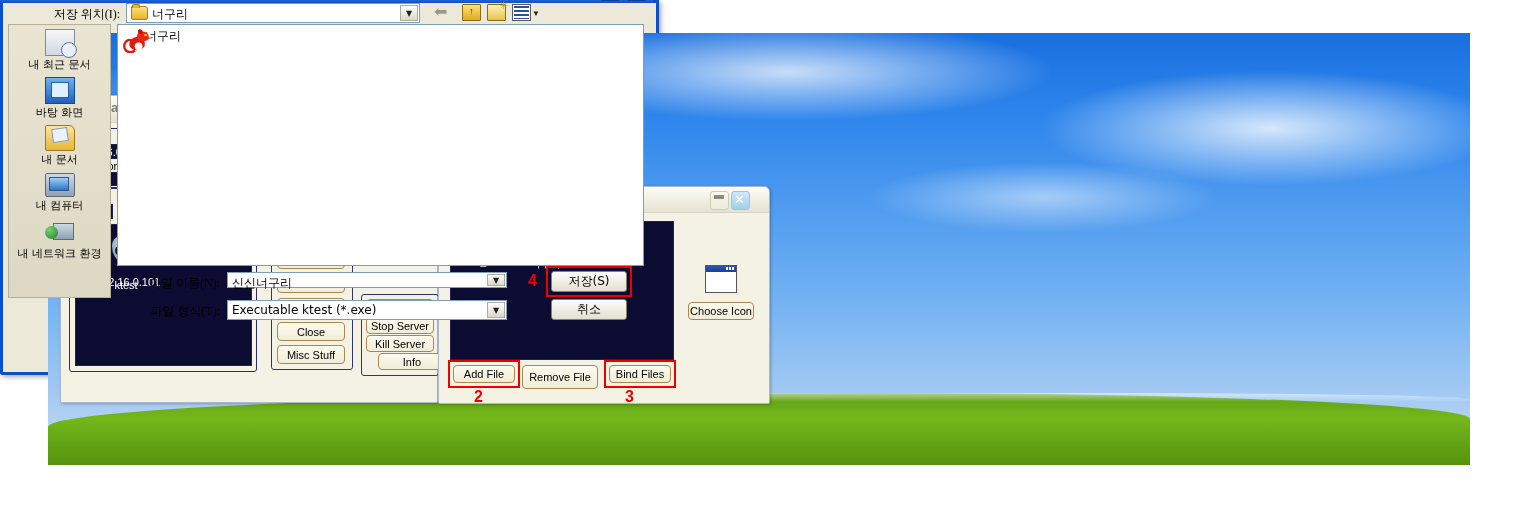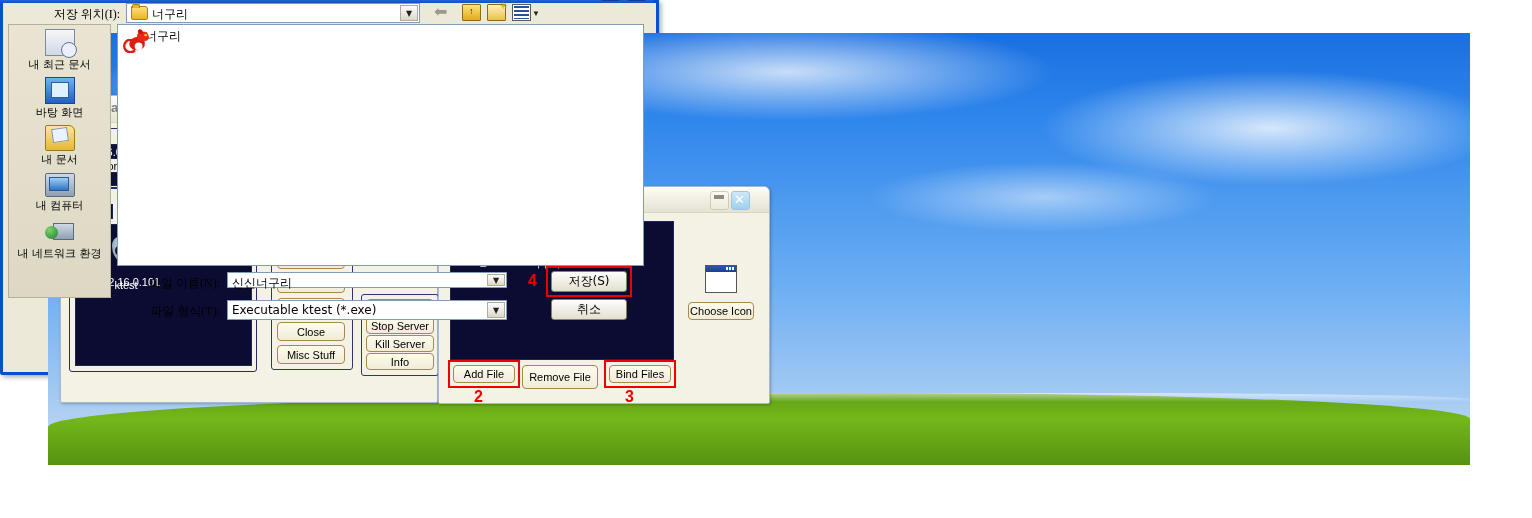--- a/index.html
+++ b/index.html
@@ -197,21 +197,21 @@
     <div class="btn" style="left:5px;top:77px;width:68px;height:19px">Fun Stuff</div>
     <div class="btn" style="left:5px;top:101px;width:68px;height:19px">Server</div>
     <div class="btn" style="left:5px;top:125px;width:68px;height:19px">Close</div>
     <div class="btn" style="left:5px;top:148px;width:68px;height:19px">Misc Stuff</div>
   </div>
   <div style="position:absolute;left:289px;top:211px;width:12px;height:1px;background:#33336e"></div>
   <div class="grp" style="left:300px;top:198px;width:76px;height:80px">
     <div class="btn" style="left:4px;top:4px;width:68px;height:17px">Update</div>
     <div class="btn" style="left:4px;top:22px;width:68px;height:17px">Stop Server</div>
     <div class="btn" style="left:4px;top:40px;width:68px;height:17px">Kill Server</div>
-    <div class="btn" style="left:4px;top:58px;width:68px;height:17px">Info</div>
+    <div class="btn" style="left:16px;top:58px;width:68px;height:17px">Info</div>
   </div>
 
 </div>
 
 <div class="win" id="binder">
   <div class="tbar">
     <span class="alien"></span>
     <span class="ttl">Binder</span>
     <span class="tbtn" style="right:40px">
         <i style="left:3px;top:3px;width:10px;height:4px"></i>

